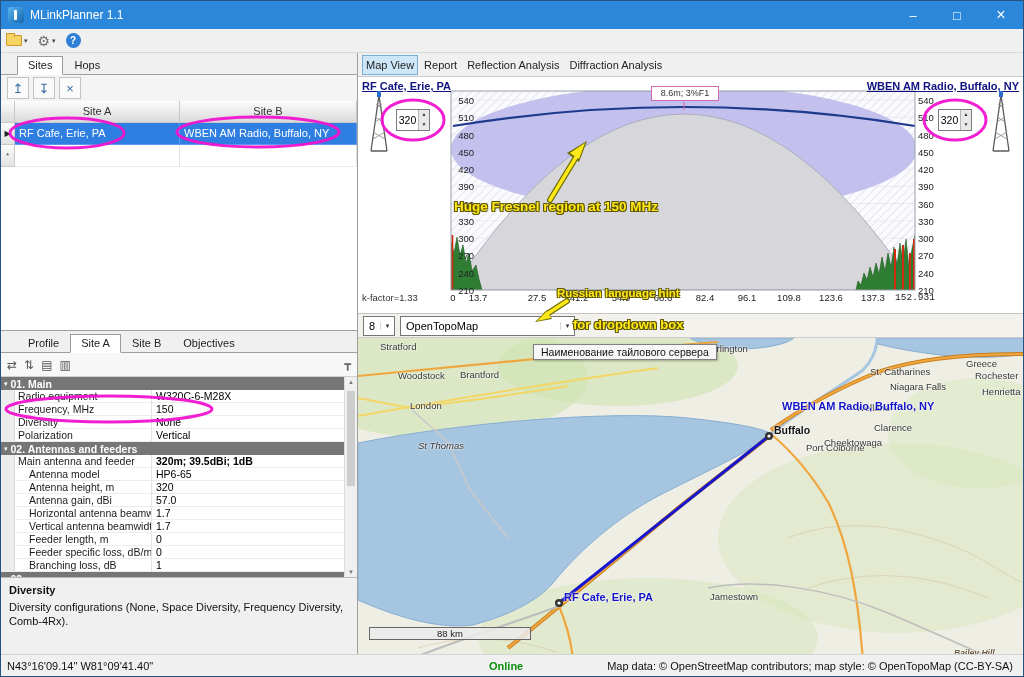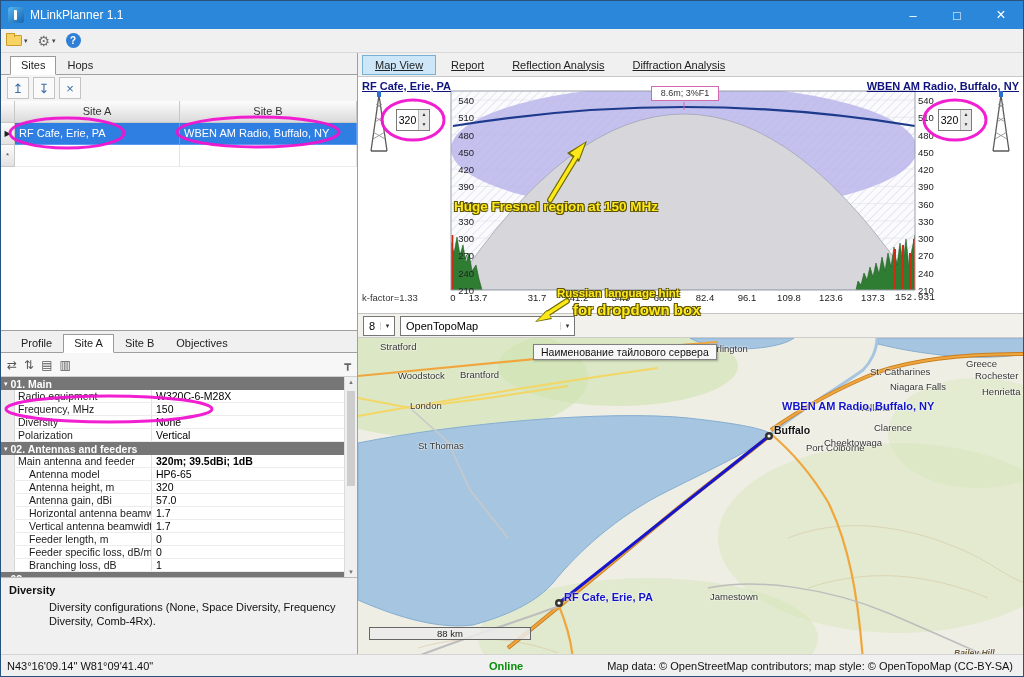--- a/index.html
+++ b/index.html
@@ -24,25 +24,25 @@
   .caret { font-size:7px; color:#444; }
   .gear { font-size:14px; color:#6d6d6d; line-height:14px; }
   .help-circle { width:15px; height:15px; border-radius:50%; background:#2f7fd6; color:#fff; font-size:10px; font-weight:bold; display:flex; align-items:center; justify-content:center; }
 
   
   .main { flex:1; display:flex; min-height:0; }
   .left-panel { flex:0 0 357px; display:flex; flex-direction:column; border-right:1px solid #9f9f9f; background:#f0f0f0; min-height:0; }
   .right-panel { flex:1; display:flex; flex-direction:column; min-width:0; background:#fff; }
 
   
-  .tabstrip { flex:0 0 22px; border-bottom:1px solid #9f9f9f; padding:2px 9px 0; display:flex; align-items:flex-end; background:#f0f0f0; }
+  .tabstrip { flex:0 0 22px; border-bottom:1px solid #9f9f9f; padding:2px 16px 0; display:flex; align-items:flex-end; background:#f0f0f0; }
   .tab { font-size:11px; padding:2px 10px 3px; color:#222; border:1px solid transparent; position:relative; top:1px; white-space:nowrap; }
   .tab.active { background:#fff; border-color:#9a9a9a; border-bottom-color:#fff; }
   .viewtabs { flex:0 0 24px; background:#f0f0f0; border-bottom:1px solid #c9c9c9; display:flex; align-items:center; padding-left:4px; gap:2px; }
-  .vtab { font-size:11px; padding:3px 12px; border:1px solid transparent; color:#222; white-space:nowrap;text-decoration:underline; }
+  .vtab { font-size:11px; padding:3px 3px; border:1px solid transparent; color:#222; white-space:nowrap; }
   .vtab.active { background:#cde6f8; border-color:#7ab0d4; }
 
   
   .sites-toolbar { flex:0 0 26px; display:flex; align-items:center; gap:4px; padding-left:6px; background:#f4f4f4; }
   .mini-btn { width:22px; height:22px; border:1px solid #c3c3c3; background:#fafafa; display:flex; align-items:center; justify-content:center; font-size:13px; color:#3a6ea5; }
   .sites-table { flex:0 0 230px; background:#fff; border-bottom:1px solid #9f9f9f; font-size:11px; overflow:hidden; }
   .st-row { display:flex; height:22px; }
   .st-gut { flex:0 0 14px; background:linear-gradient(#fbfbfb,#e2e2e2); border-right:1px solid #c8c8c8; border-bottom:1px solid #c8c8c8; font-size:8px; color:#444; display:flex; align-items:center; justify-content:center; }
   .st-h { background:linear-gradient(#fdfdfd,#dadada); border-right:1px solid #c8c8c8; border-bottom:1px solid #c8c8c8; text-align:center; line-height:21px; color:#333; }
   .ca { flex:0 0 165px; } .cb { flex:1; }
@@ -63,21 +63,21 @@
   .pg-label.ind { padding-left:14px; }
   .pg-value { flex:1; padding-left:4px; white-space:nowrap; overflow:hidden; line-height:12px; }
   .pg-value.b { font-weight:bold; }
   .pg-scroll { position:absolute; right:0; top:0; bottom:0; width:13px; background:#f0f0f0; border-left:1px solid #dcdcdc; font-size:6px; color:#777; text-align:center; }
   .pg-thumb { position:absolute; left:2px; right:2px; top:14px; height:95px; background:#cdcdcd; }
   .pg-scroll .su { position:absolute; top:2px; left:0; right:0; }
   .pg-scroll .sd { position:absolute; bottom:2px; left:0; right:0; }
 
   .help-box { flex:0 0 76px; background:#f0f0f0; padding:6px 8px; font-size:11px; color:#111; }
   .help-title { font-weight:bold; margin-bottom:4px; }
-  .help-text { line-height:1.3;margin-left:40px; }
+  .help-text { line-height:1.3; }
 
   
   .chart-panel { flex:0 0 232px; position:relative; background:#fff; border-bottom:1px solid #c4c4c4; }
   .site-title { position:absolute; top:3px; font-size:11px; font-weight:bold; color:#10127e; text-decoration:underline; white-space:nowrap; }
   .site-title.l { left:4px; } .site-title.r { right:4px; }
   .yaxis { position:absolute; top:0; height:232px; width:24px; }
   .yaxis.l { left:68px; text-align:right; } .yaxis.r { left:560px; text-align:left; }
   .ytick { position:absolute; width:100%; font-size:9.5px; color:#222; }
   .xaxis { position:absolute; left:0; top:215px; width:667px; height:12px; }
   .xtick { position:absolute; width:44px; text-align:center; font-size:9.5px; color:#222; }
@@ -115,21 +115,21 @@
   
   .ann-layer { position:absolute; inset:0; z-index:60; pointer-events:none; }
   .ann-layer ellipse { fill:none; stroke:var(--ann,#f013cf); stroke-width:3; opacity:.95; }
   .arrow-under { stroke:#6b6b00; stroke-width:6; stroke-linecap:round; }
   .arrow-over { stroke:#ffe81a; stroke-width:3.5; stroke-linecap:round; }
   .arrow-head-u { fill:#6b6b00; } .arrow-head { fill:#ffe81a; }
   .ynote { position:absolute; z-index:61; font-weight:bold; color:#ffe81a; white-space:nowrap; pointer-events:none;
            text-shadow:1px 1px 0 #5a5200,-1px -1px 0 #5a5200,1px -1px 0 #5a5200,-1px 1px 0 #5a5200; }
   .n1 { left:453px; top:198px; font-size:13.5px; }
   .n2 { left:556px; top:286px; font-size:11.5px; }
-  .n3 { left:572px; top:300px; font-size:15px; }
+  .n3 { left:572px; top:316px; font-size:13px; }
 </style>
 </head>
 <body>
 
 <div class="window">
 
   <div class="titlebar">
     <div class="app-icon"></div>
     <span class="win-title">MLinkPlanner 1.1</span>
     <div class="win-controls">
@@ -397,21 +397,21 @@
             <span class="ytick" style="top: 121.62px;">360</span>
             <span class="ytick" style="top: 138.89px;">330</span>
             <span class="ytick" style="top: 156.16px;">300</span>
             <span class="ytick" style="top: 173.43px;">270</span>
             <span class="ytick" style="top: 190.7px;">240</span>
             <span class="ytick" style="top: 207.97px;">210</span>
           </div>
         <div class="xaxis">
             <span class="xtick" style="left: 73px;">0</span>
             <span class="xtick" style="left: 98px;">13.7</span>
-            <span class="xtick" style="left: 157px;">31.7</span>
+            <span class="xtick" style="left: 157px;">27.5</span>
             <span class="xtick" style="left: 199px;">41.2</span>
             <span class="xtick" style="left: 241px;">54.9</span>
             <span class="xtick" style="left: 283px;">68.6</span>
             <span class="xtick" style="left: 325px;">82.4</span>
             <span class="xtick" style="left: 367px;">96.1</span>
             <span class="xtick" style="left: 409px;">109.8</span>
             <span class="xtick" style="left: 451px;">123.6</span>
             <span class="xtick" style="left: 493px;">137.3</span>
             <span class="xtick" style="left: 535px; font-family: Liberation Mono, monospace;">152.931</span>
           </div>
@@ -470,21 +470,21 @@
           <g>
             <circle cx="201" cy="265" r="4" fill="#333"></circle>
               <circle cx="201" cy="265" r="1.6" fill="#fff"></circle>
           </g>
         </svg>
         <div class="map-labels">
             <span class="maplabel" style="left: 22px; top: 3px;">Stratford</span>
             <span class="maplabel" style="left: 40px; top: 32px;">Woodstock</span>
             <span class="maplabel" style="left: 102px; top: 31px;">Brantford</span>
             <span class="maplabel" style="left: 52px; top: 62px;">London</span>
-            <span class="maplabel" style="left: 60px; top: 102px;">St Thomas</span>
+            <span class="maplabel" style="left: 60px; top: 102px; font-style: italic;">St Thomas</span>
             <span class="maplabel" style="left: 347px; top: 5px;">Burlington</span>
             <span class="maplabel" style="left: 512px; top: 28px;">St. Catharines</span>
             <span class="maplabel" style="left: 532px; top: 43px;">Niagara Falls</span>
             <span class="maplabel" style="left: 498px; top: 64px;">Welland</span>
             <span class="maplabel" style="left: 448px; top: 104px;">Port Colborne</span>
             <span class="maplabel b" style="left: 416px; top: 86px;">Buffalo</span>
             <span class="maplabel" style="left: 466px; top: 99px;">Cheektowaga</span>
             <span class="maplabel" style="left: 516px; top: 84px;">Clarence</span>
             <span class="maplabel" style="left: 608px; top: 20px;">Greece</span>
             <span class="maplabel" style="left: 617px; top: 32px;">Rochester</span>

